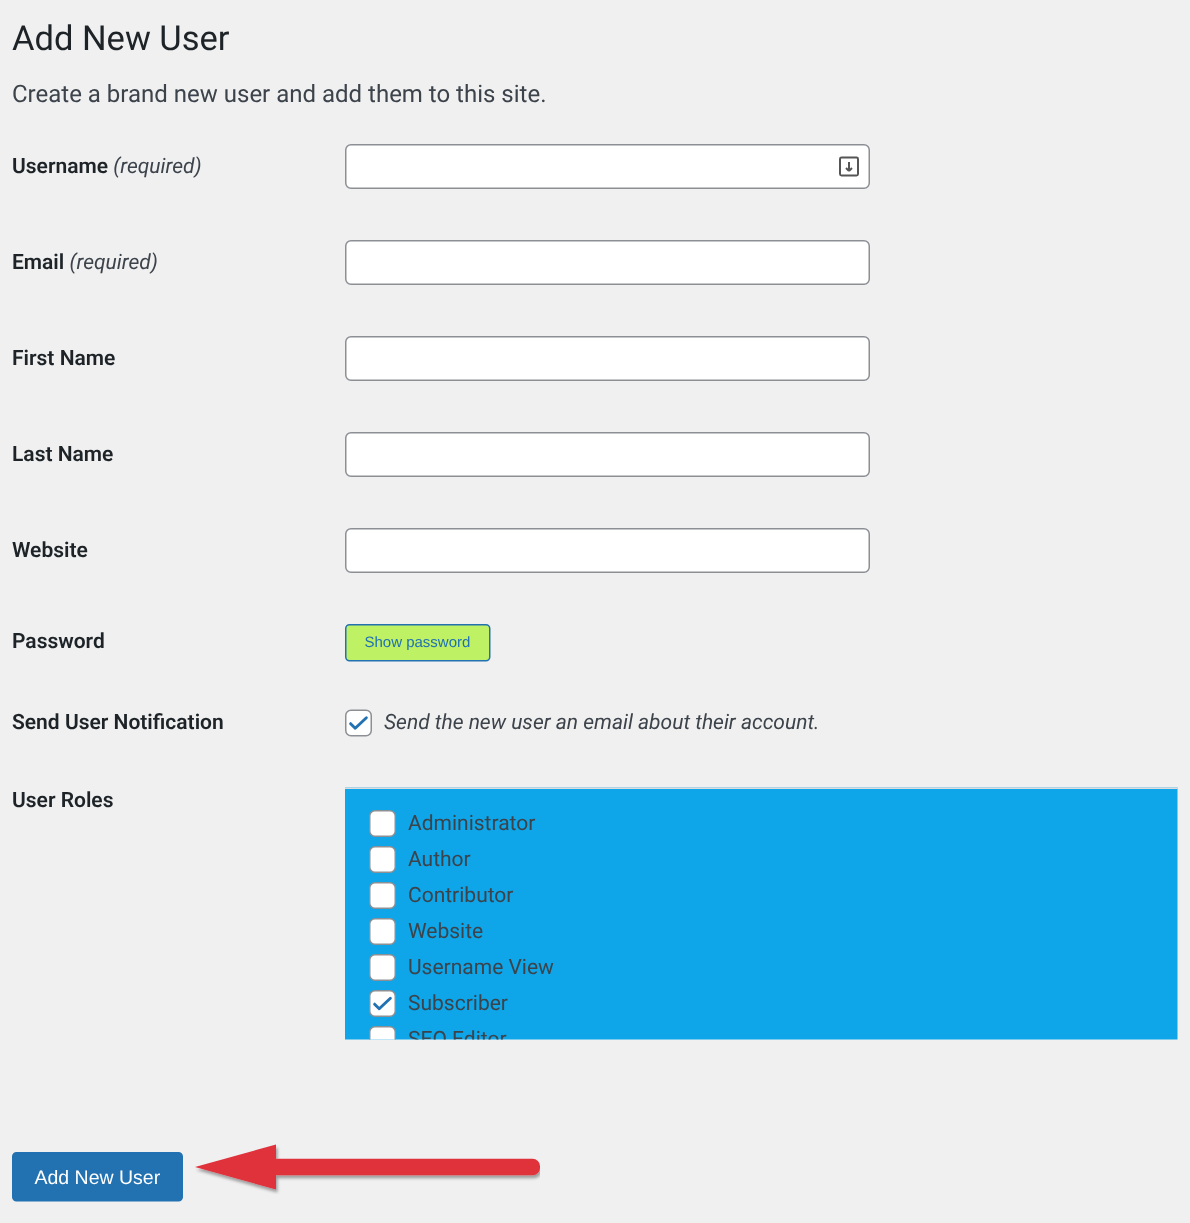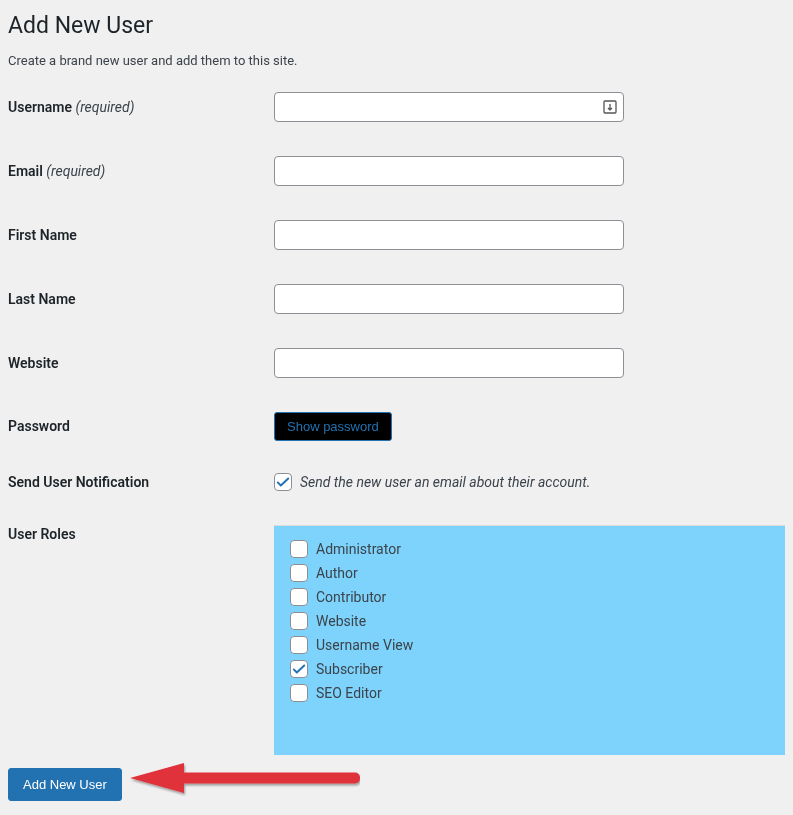--- a/index.html
+++ b/index.html
@@ -15,29 +15,28 @@
     overflow: hidden;
   }
   .page-title {
     font-size: 23px;
     font-weight: 400;
     color: #1d2327;
     margin-top: 4px;
     margin-bottom: 14px;
   }
   .page-desc {
-    font-size: 13px;
+    font-size: 16px;
     color: #3c434a;
     margin-bottom: 24px;
   }
   .form-row {
     display: flex;
     align-items: center;
     margin-bottom: 34px;
-    gap: 44px;
   }
   .form-row.pw { margin-bottom: 32px; }
   .form-row.notify { align-items: flex-start; }
   .form-row.roles { align-items: flex-start; margin-bottom: 0; }
   .label-col {
     width: 222px;
     flex: 0 0 222px;
     font-size: 14px;
     font-weight: 600;
     color: #1d2327;
@@ -71,22 +70,22 @@
     width: 16px; height: 16px;
     pointer-events: none;
     color: #555;
   }
   .btn-secondary {
     display: inline-block;
     padding: 6px 12px;
     border: 1px solid #2271b1;
     border-radius: 3px;
     color: #2271b1;
-    background: #000000;
-    font-size: 13px;
+    background: #bef264;
+    font-size: 10px;
     cursor: pointer;
   }
   .notify-wrap {
     display: flex;
     align-items: center;
     gap: 8px;
     font-style: italic;
   }
   .cbx {
     width: 18px;
@@ -98,25 +97,25 @@
     align-items: center;
     justify-content: center;
     cursor: pointer;
     flex: 0 0 18px;
   }
   .cbx.checked svg { display: block; }
   .cbx svg { display: none; width: 14px; height: 14px; }
   .cbx.checked { }
   .cbx-label { font-size: 14px; color: #3c434a; }
   .roles-box {
-    background: #7dd3fc;
+    background: #0ea5e9;
     border-top: 1px solid #dcdcde;
     padding: 14px 16px 0 16px;
     width: 100%;
-    height: 230px;
+    height: 168px;
     overflow: hidden;
   }
   .roles-list { list-style: none; }
   .roles-list li {
     display: flex;
     align-items: center;
     gap: 8px;
     margin-bottom: 6px;
     font-size: 14px;
     color: #3c434a;

